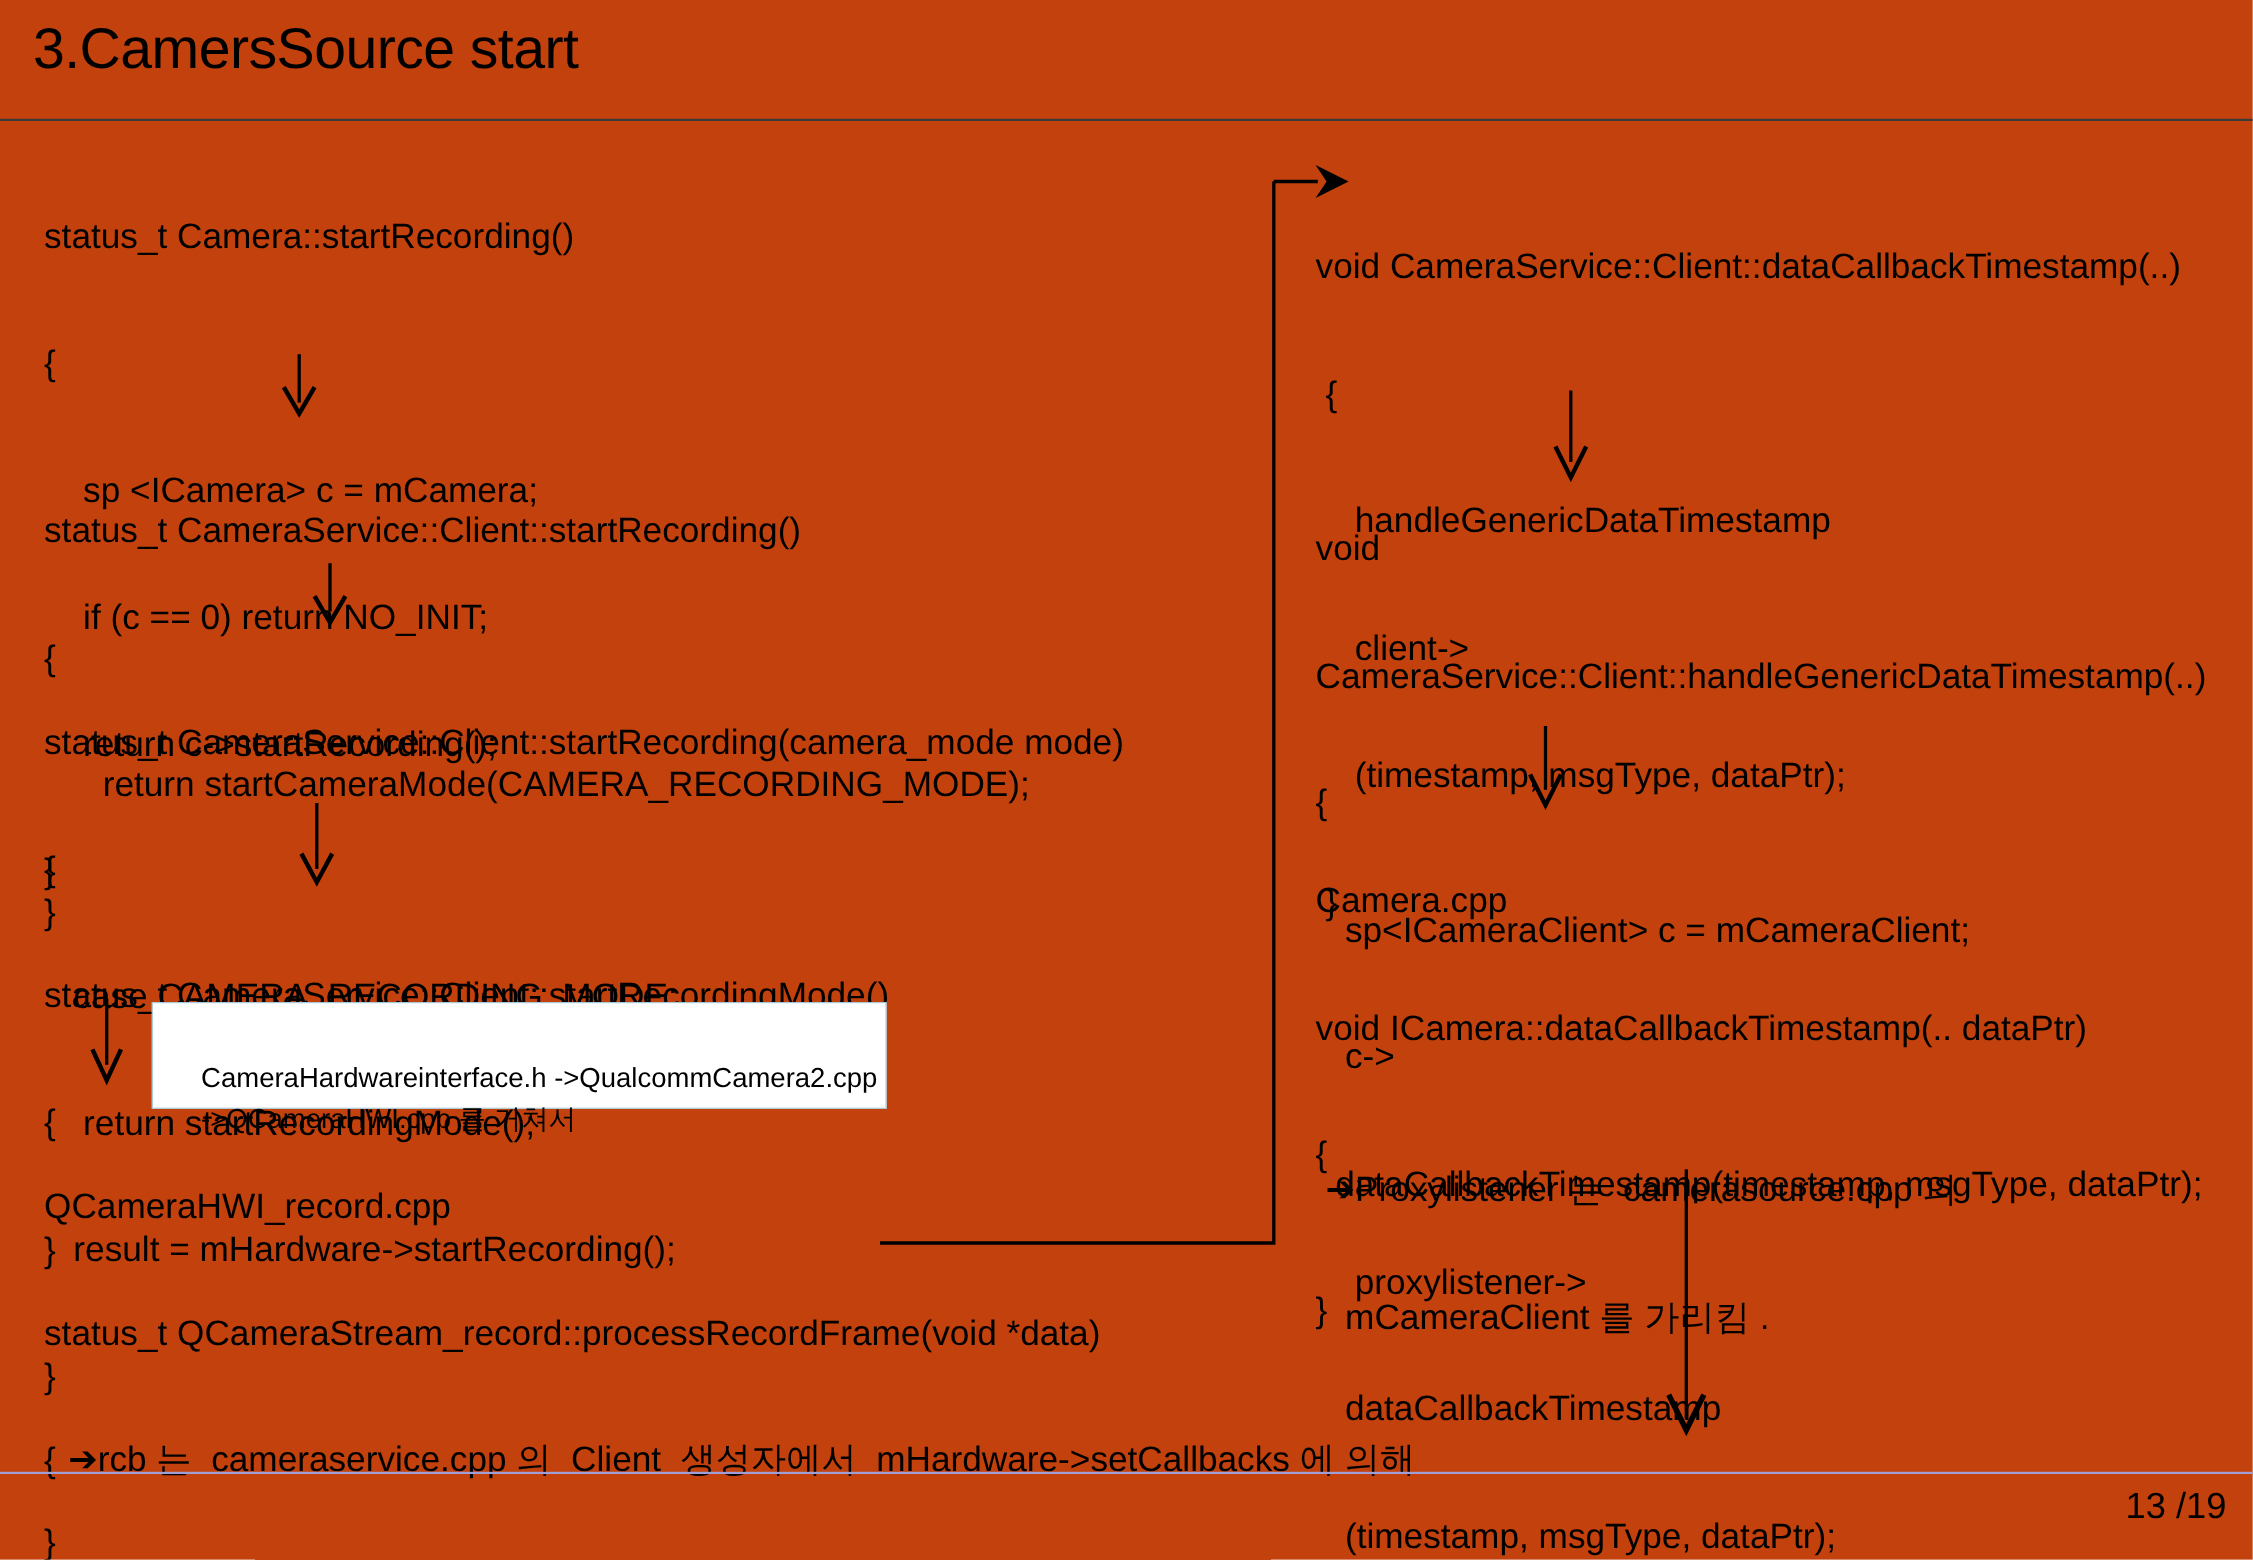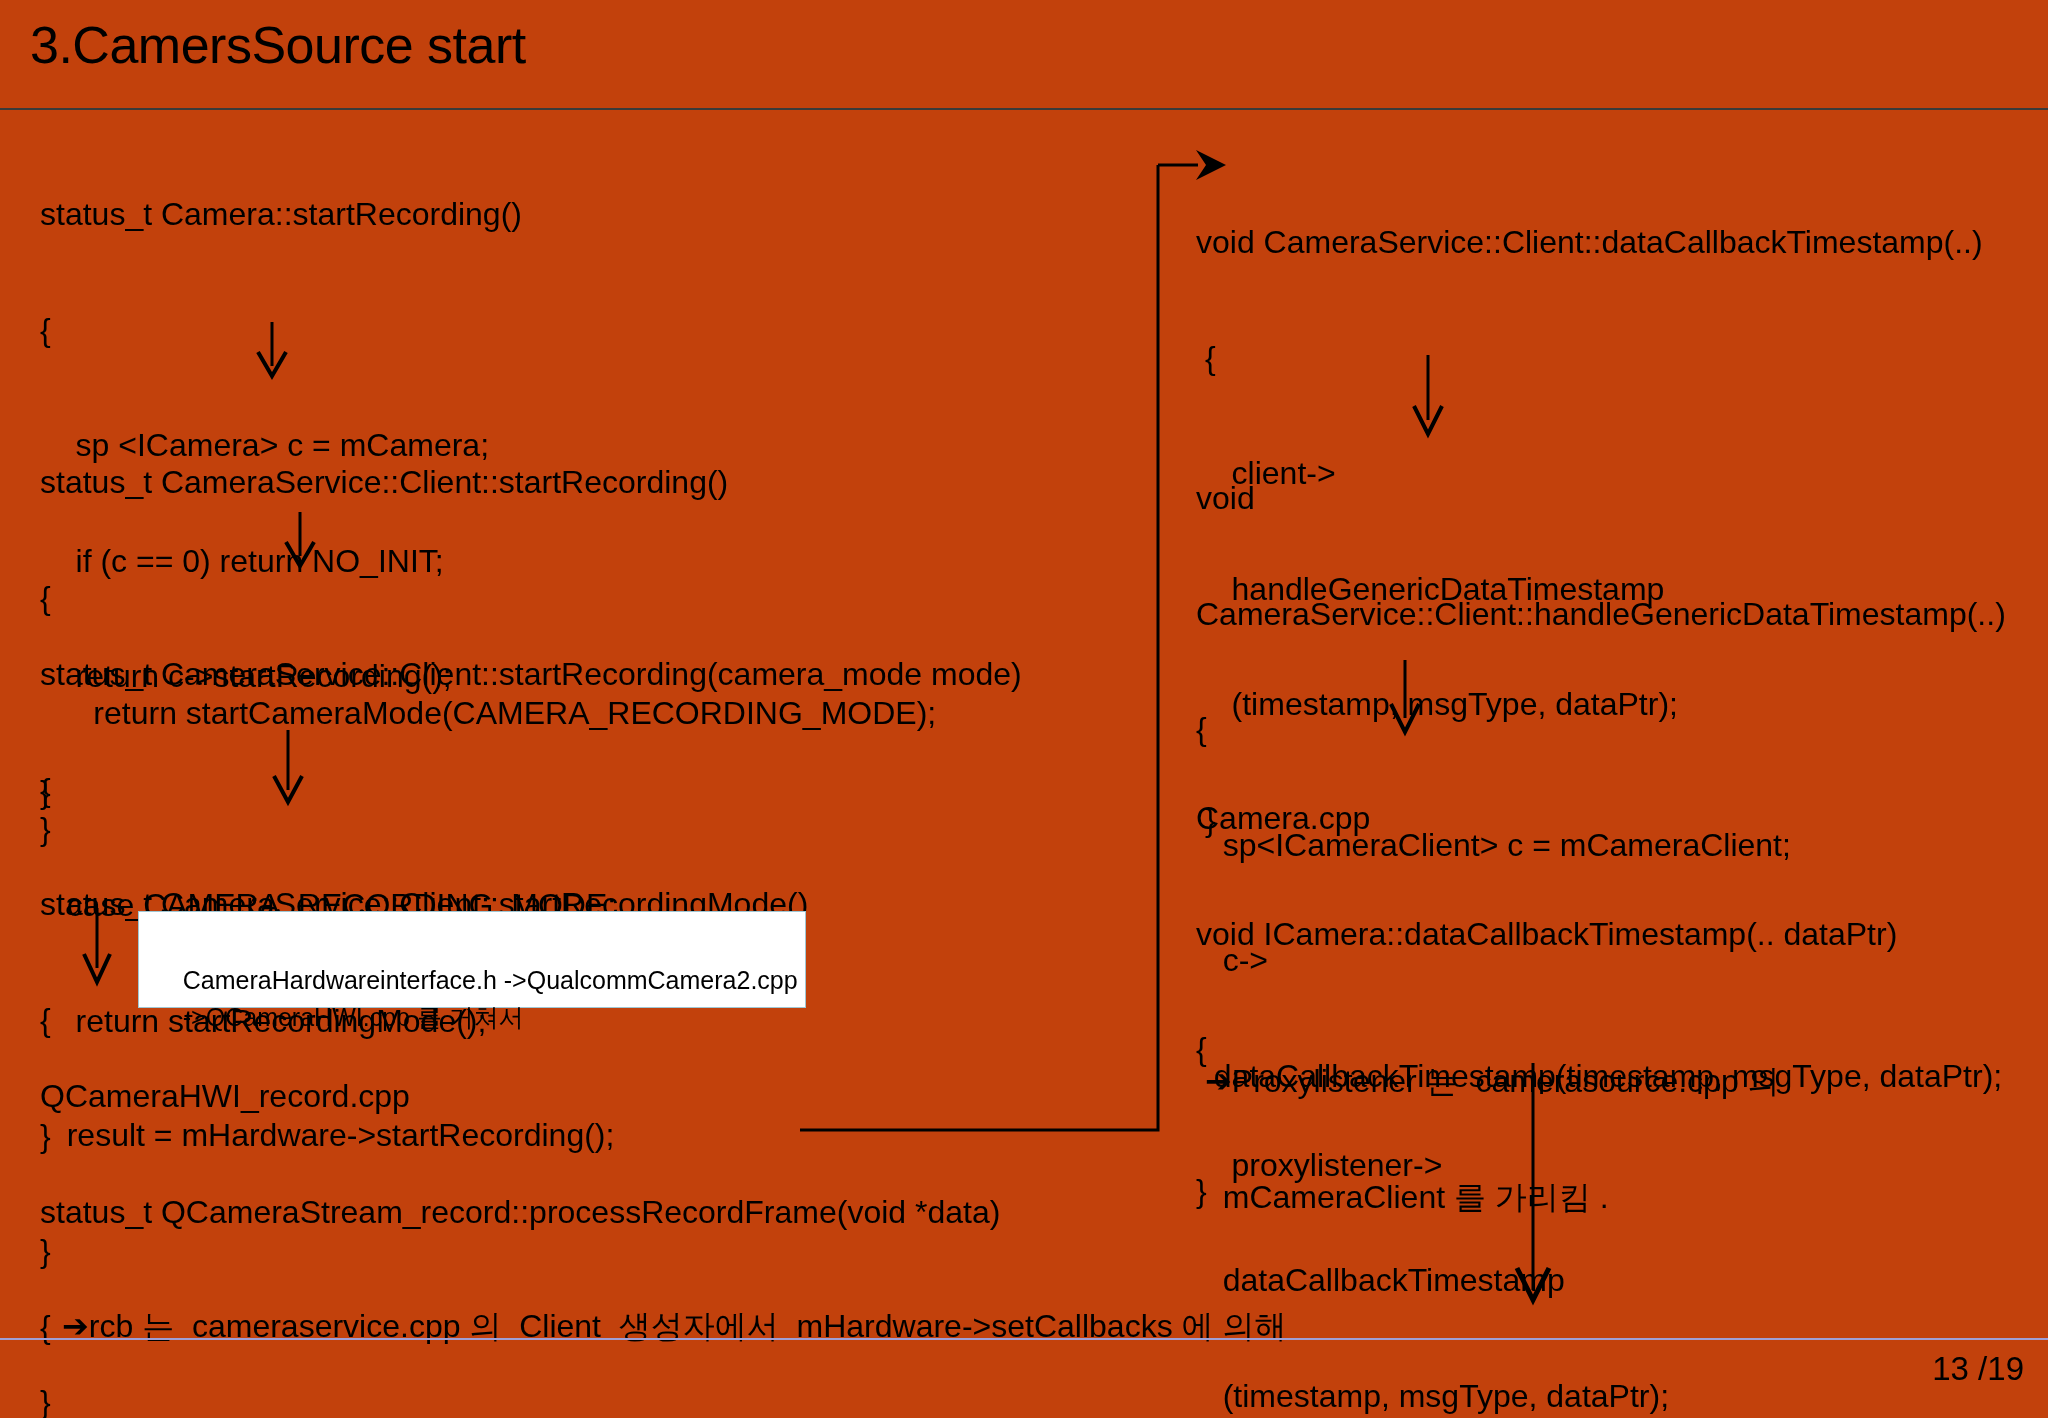--- a/index.html
+++ b/index.html
@@ -158,22 +158,22 @@
     <span class="ln">➔rcb 는  cameraservice.cpp 의  Client  생성자에서  mHardware-&gt;setCallbacks 에 의해</span>
     
   </div>
   <div class="code-block" style="left:40px; top:1306px;">
     <span class="ln">}</span>
   </div>
 
   <div class="code-block" style="left:1196px; top:146px;">
     <span class="ln">void CameraService::Client::dataCallbackTimestamp(..)</span>
     <span class="ln"> {</span>
+    <span class="ln">    handleGenericDataTimestamp</span>
     <span class="ln">    client-&gt;</span>
-    <span class="ln">    handleGenericDataTimestamp</span>
     <span class="ln">    (timestamp, msgType, dataPtr);</span>
     <span class="ln"> }</span>
   </div>
 
   <div class="code-block" style="left:1196px; top:402px;">
     <span class="ln">void</span>
     <span class="ln">CameraService::Client::handleGenericDataTimestamp(..)</span>
     <span class="ln">{</span>
     <span class="ln">   sp&lt;ICameraClient&gt; c = mCameraClient;</span>
     <span class="ln">   c-&gt;</span>

